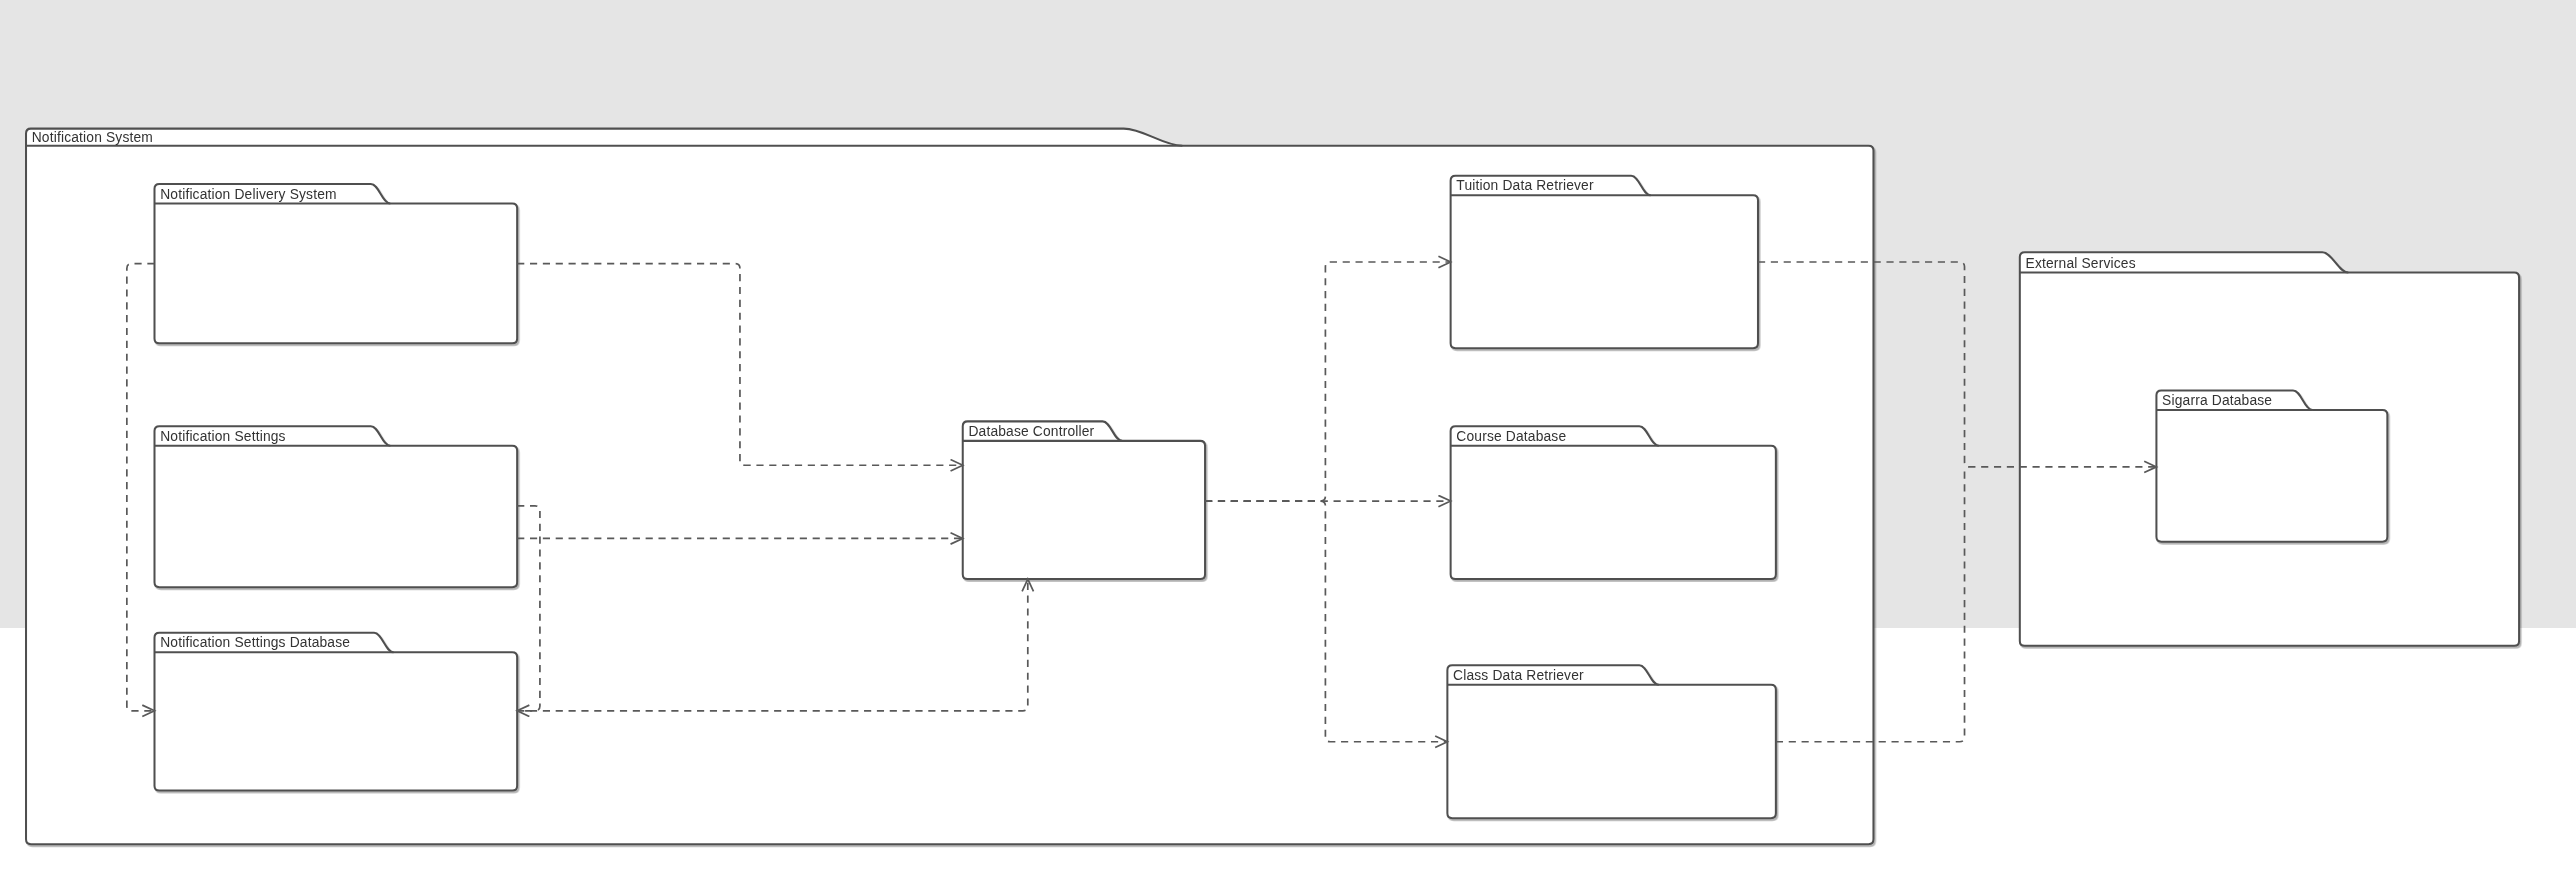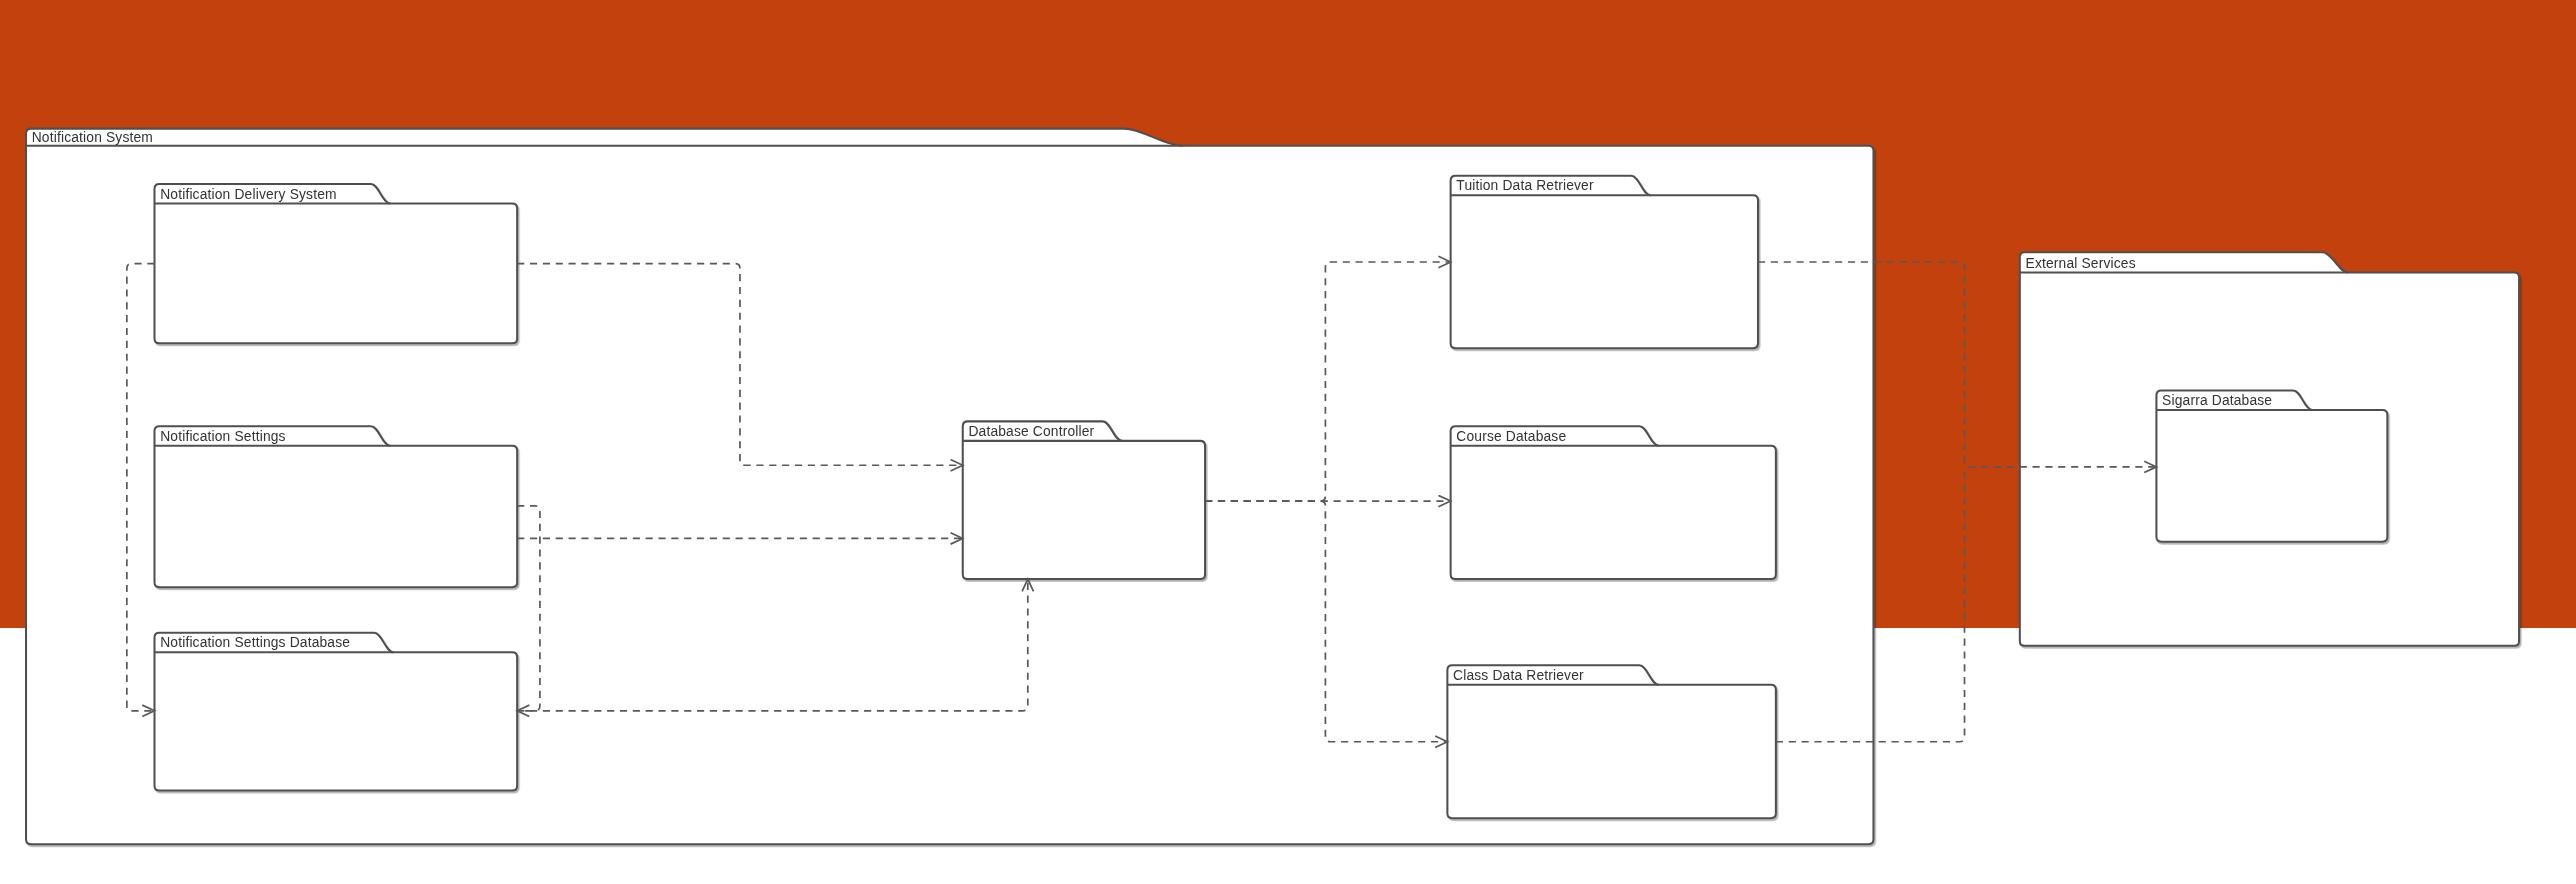--- a/index.html
+++ b/index.html
@@ -8,21 +8,21 @@
     background: #ffffff;
     width: 2576px;
     height: 885px;
     overflow: hidden;
     font-family: "Liberation Sans", sans-serif;
   }
   #canvas {
     position: relative;
     width: 2576px;
     height: 628px;
-    background: #c2410c;
+    background: #e5e5e5;
   }
   svg { display: block; }
   .pkg-body {
     fill: #ffffff;
     stroke: #505050;
     stroke-width: 1.25px;
     stroke-linejoin: round;
   }
   .pkg-sep {
     fill: none;

